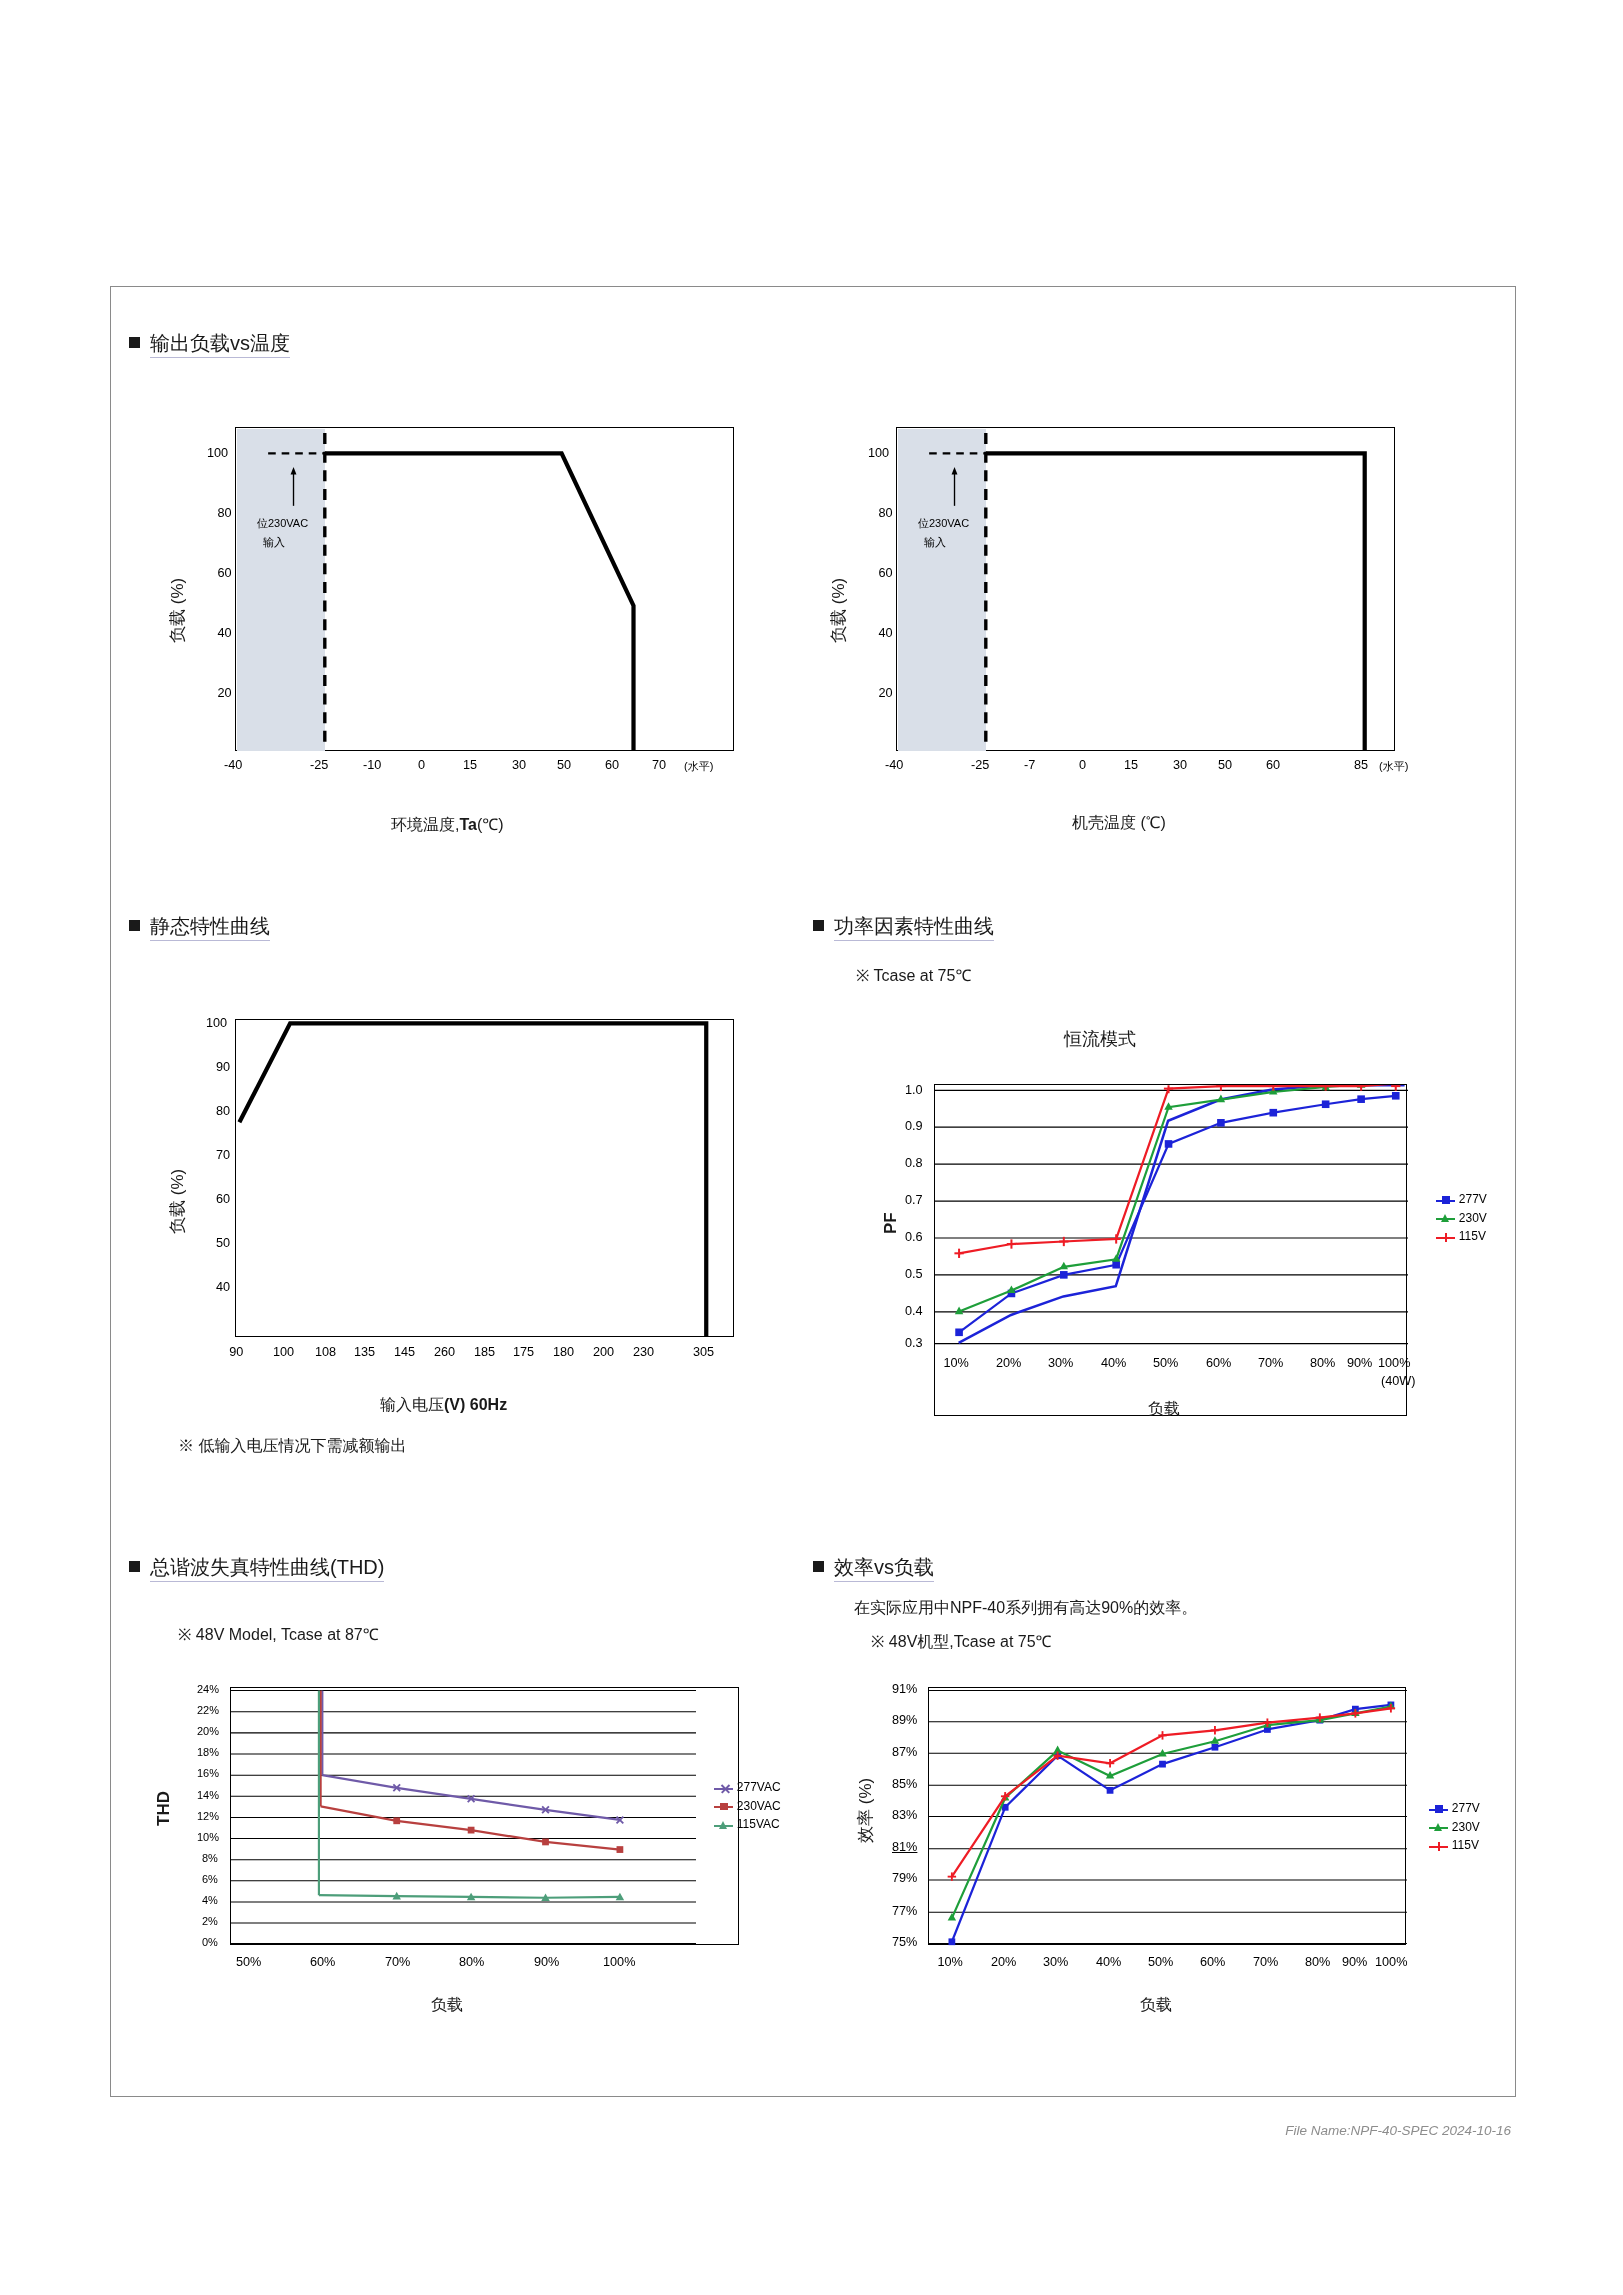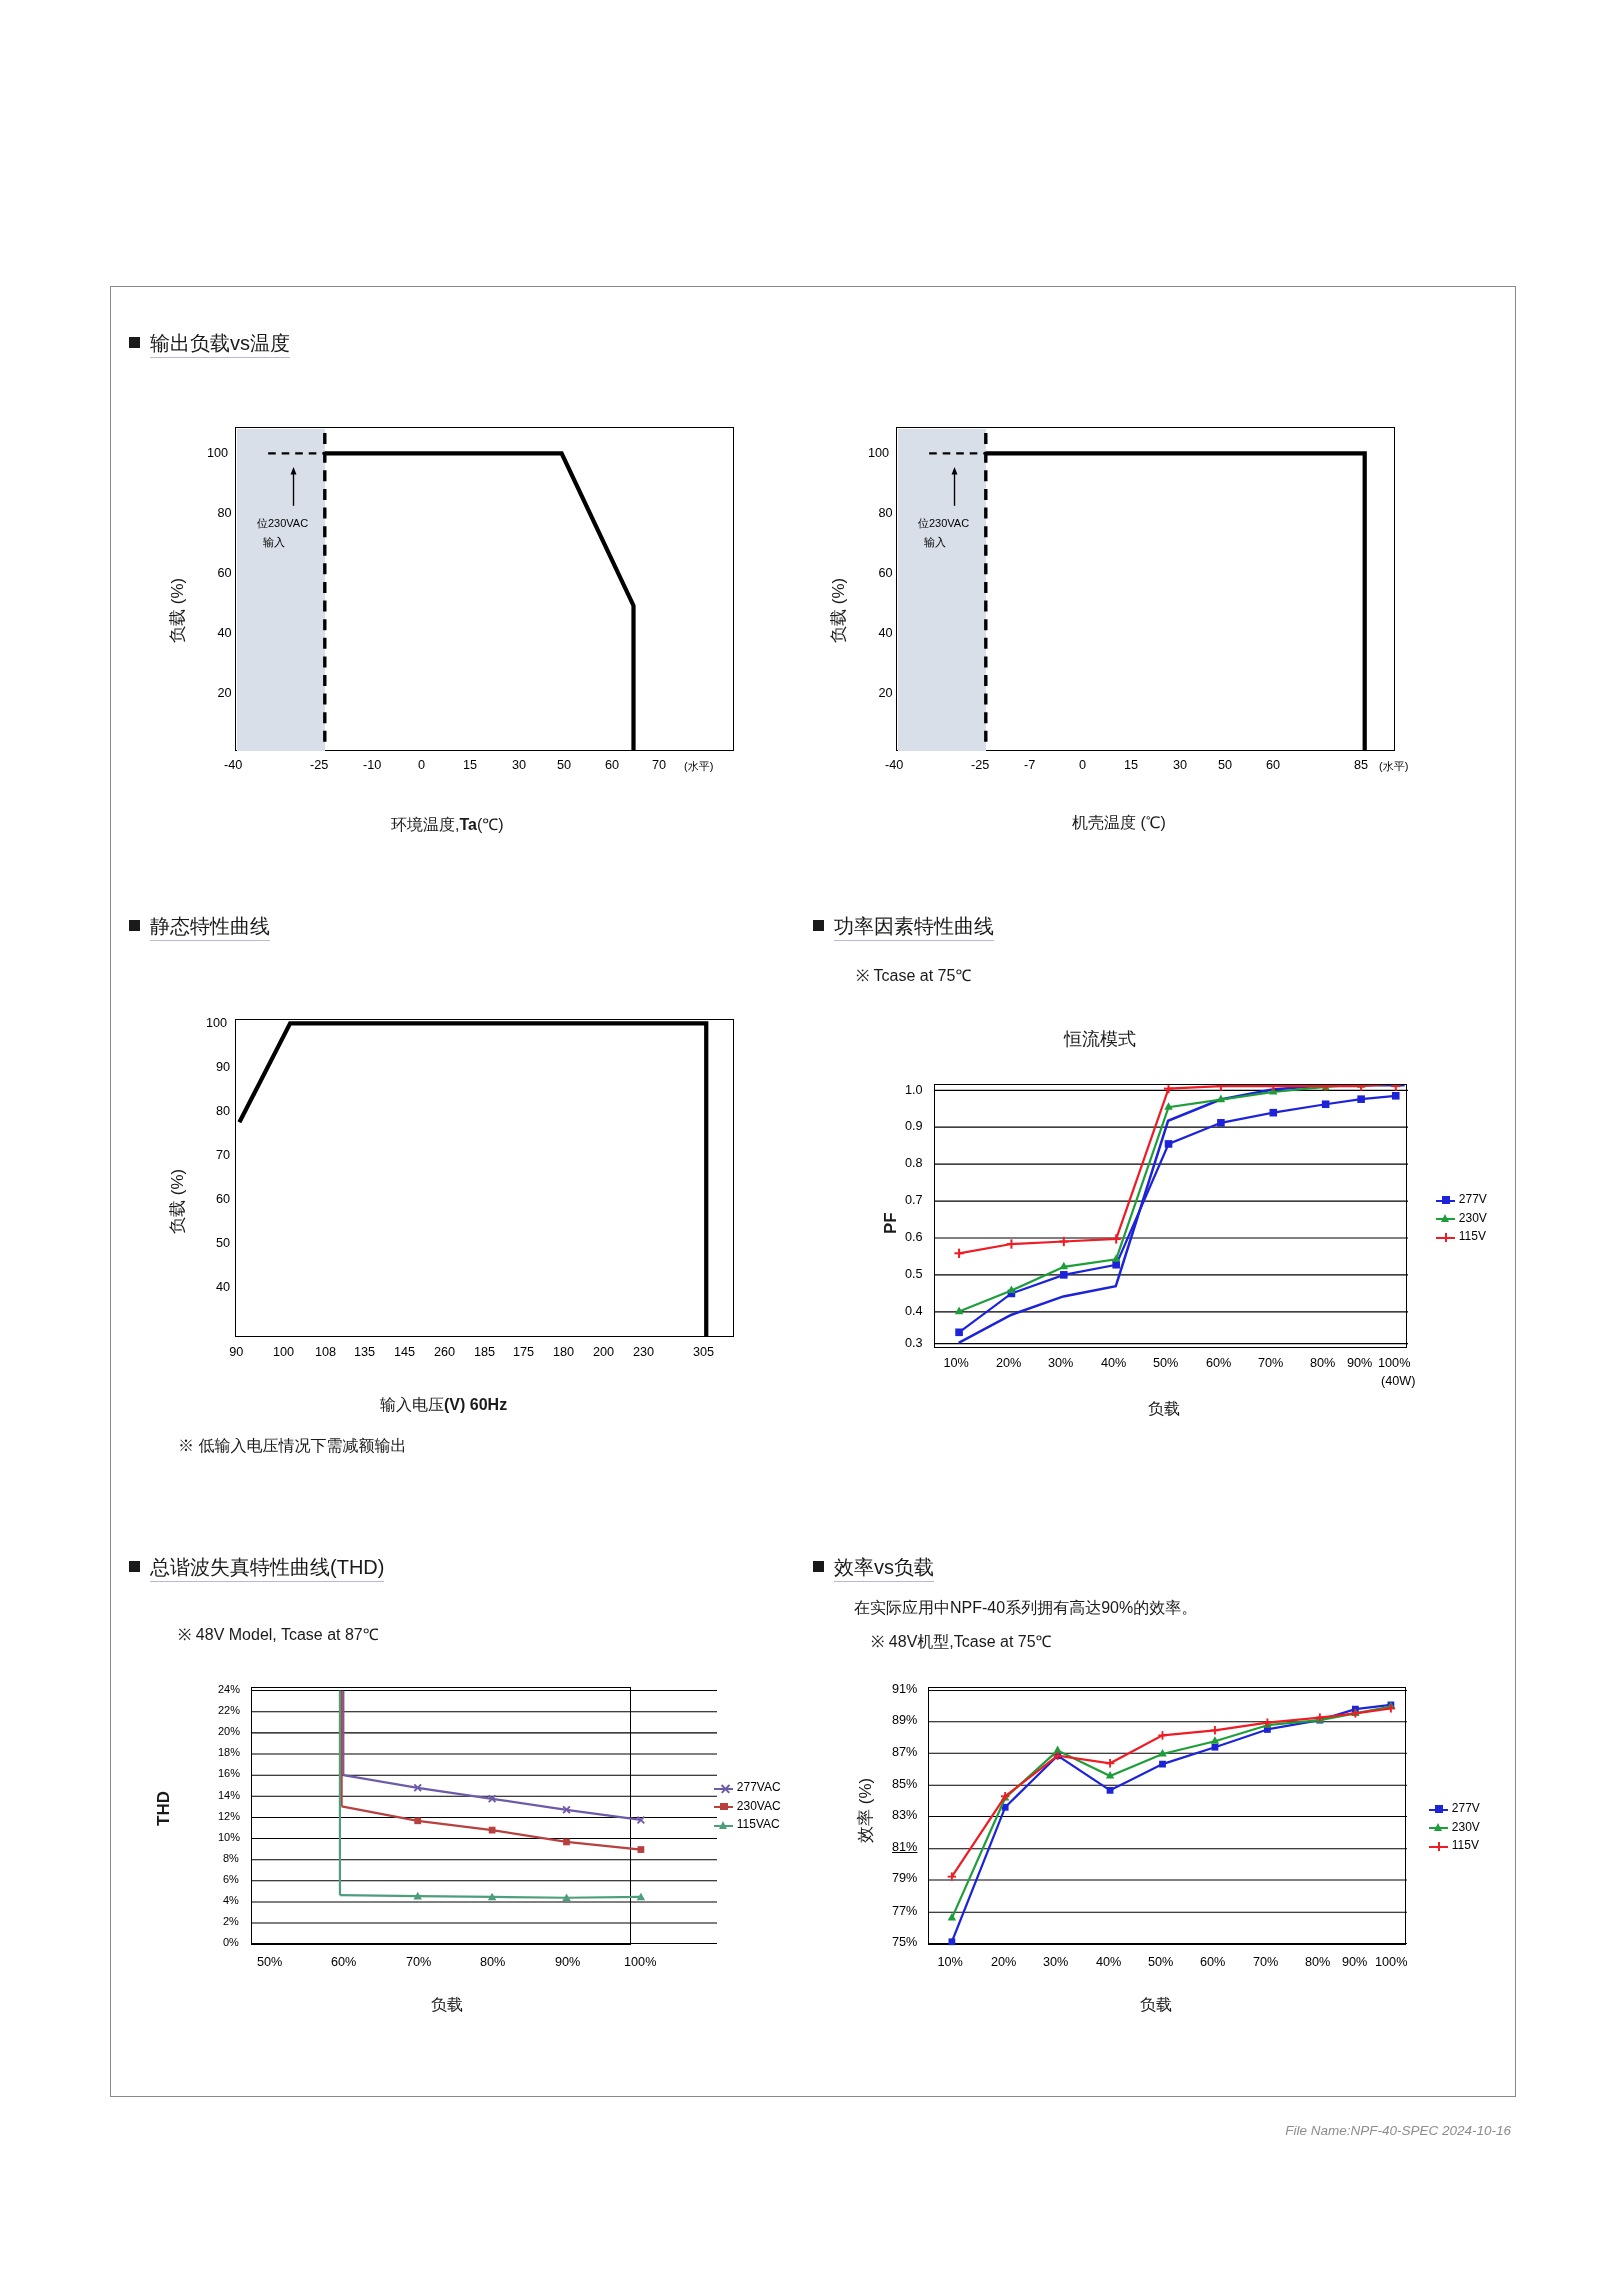--- a/index.html
+++ b/index.html
@@ -164,21 +164,21 @@
     <div class="tick" style="left:397px;top:325px;">230</div>
     <div class="tick" style="left:457px;top:325px;">305</div>
   </div>
   <div class="vlabel" style="left:166px;top:1234px;">负载 (%)</div>
   <div class="axis-label" style="left:380px;top:1395px;">
     <span>输入电压</span><span class="bold">(V) 60Hz</span>
   </div>
   <div class="note" style="left:178px;top:1436px;">※ 低输入电压情况下需减额输出</div>
 
   <div class="axis-label" style="left:1064px;top:1027px;font-size:18px;">恒流模式</div>
-  <div class="plot" style="left:934px;top:1084px;width:473px;height:264px;">
+  <div class="plot" style="left:934px;top:1084px;width:473px;height:332px;">
     <svg class="curve" width="473" height="264" viewBox="0 0 560 312">
       <g stroke="#000" stroke-width="1.4">
         <line x1="0" y1="6" x2="560" y2="6"></line>
         <line x1="0" y1="49.7" x2="560" y2="49.7"></line>
         <line x1="0" y1="93.4" x2="560" y2="93.4"></line>
         <line x1="0" y1="137.1" x2="560" y2="137.1"></line>
         <line x1="0" y1="180.9" x2="560" y2="180.9"></line>
         <line x1="0" y1="224.6" x2="560" y2="224.6"></line>
         <line x1="0" y1="268.3" x2="560" y2="268.3"></line>
         <line x1="0" y1="306" x2="560" y2="306"></line>
@@ -276,21 +276,21 @@
   <div class="sect" style="left:129px;top:1554px;">
     <span class="bullet"></span><span class="ul">总谐波失真特性曲线(THD)</span>
   </div>
   <div class="sect" style="left:813px;top:1554px;">
     <span class="bullet"></span><span class="ul">效率vs负载</span>
   </div>
   <div class="note" style="left:854px;top:1598px;">在实际应用中NPF-40系列拥有高达90%的效率。</div>
   <div class="note" style="left:871px;top:1630px;">※ 48V机型,Tcase at 75℃</div>
   <div class="note" style="left:178px;top:1623px;">※ 48V Model, Tcase at 87℃</div>
 
-  <div class="plot" style="left:251px;top:1687px;width:380px;height:258px;">
+  <div class="plot" style="left:230px;top:1687px;width:509px;height:258px;">
     <svg class="curve" width="465" height="258" viewBox="0 0 550 305">
       <g stroke="#000" stroke-width="1.2">
         <line x1="0" y1="3" x2="550" y2="3"></line>
         <line x1="0" y1="28" x2="550" y2="28"></line>
         <line x1="0" y1="53" x2="550" y2="53"></line>
         <line x1="0" y1="78" x2="550" y2="78"></line>
         <line x1="0" y1="103" x2="550" y2="103"></line>
         <line x1="0" y1="128" x2="550" y2="128"></line>
         <line x1="0" y1="153" x2="550" y2="153"></line>
         <line x1="0" y1="178" x2="550" y2="178"></line>

